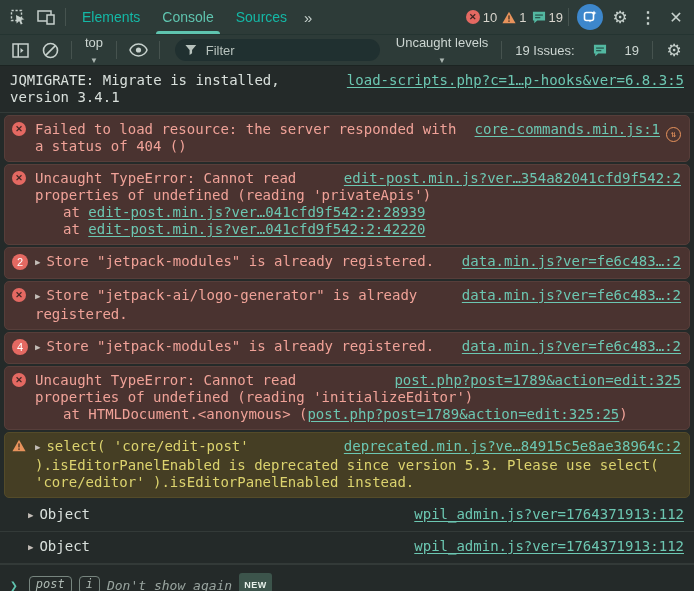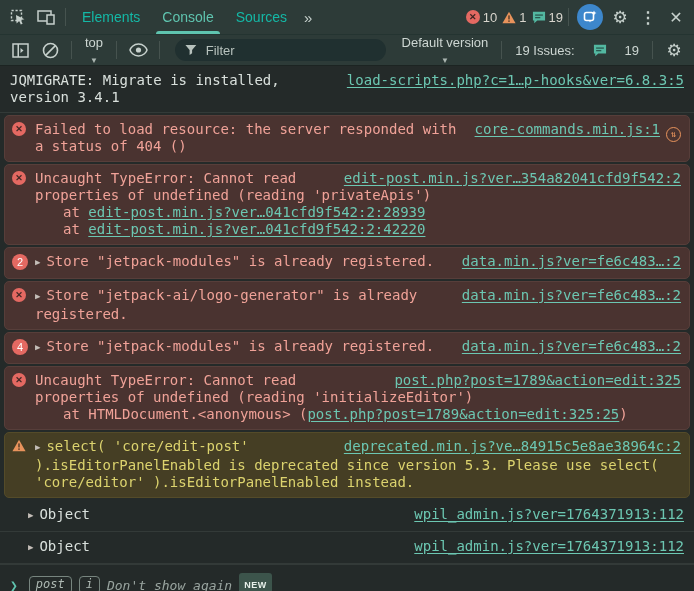--- a/index.html
+++ b/index.html
@@ -175,21 +175,21 @@
       </svg>
     </div>
     <div class="vsep"></div>
     <div class="filter-pill">
       <svg width="13" height="12" viewBox="0 0 14 13">
         <path d="M0.5 0.5 h13 l-5 6 v4 l-3 2 v-6 Z" fill="#b7c2bd"></path>
       </svg>
       <input type="text" placeholder="Filter" style="">
     </div>
     <div class="dd">
-      <span>Default version</span>
+      <span>Uncaught levels</span>
       <span class="caret-down">▼</span>
     </div>
     <div class="vsep"></div>
     <div class="issues">
       <span>19 Issues:</span>
       <svg width="14" height="13" viewBox="0 0 16 15">
         <path d="M1 1 h14 v10 h-9 l-3.5 3 v-3 h-1.5 Z" fill="#53b8a1"></path>
         <rect x="3.5" y="4" width="9" height="1.4" fill="#27524a"></rect>
         <rect x="3.5" y="7" width="6" height="1.4" fill="#27524a"></rect>
       </svg>

